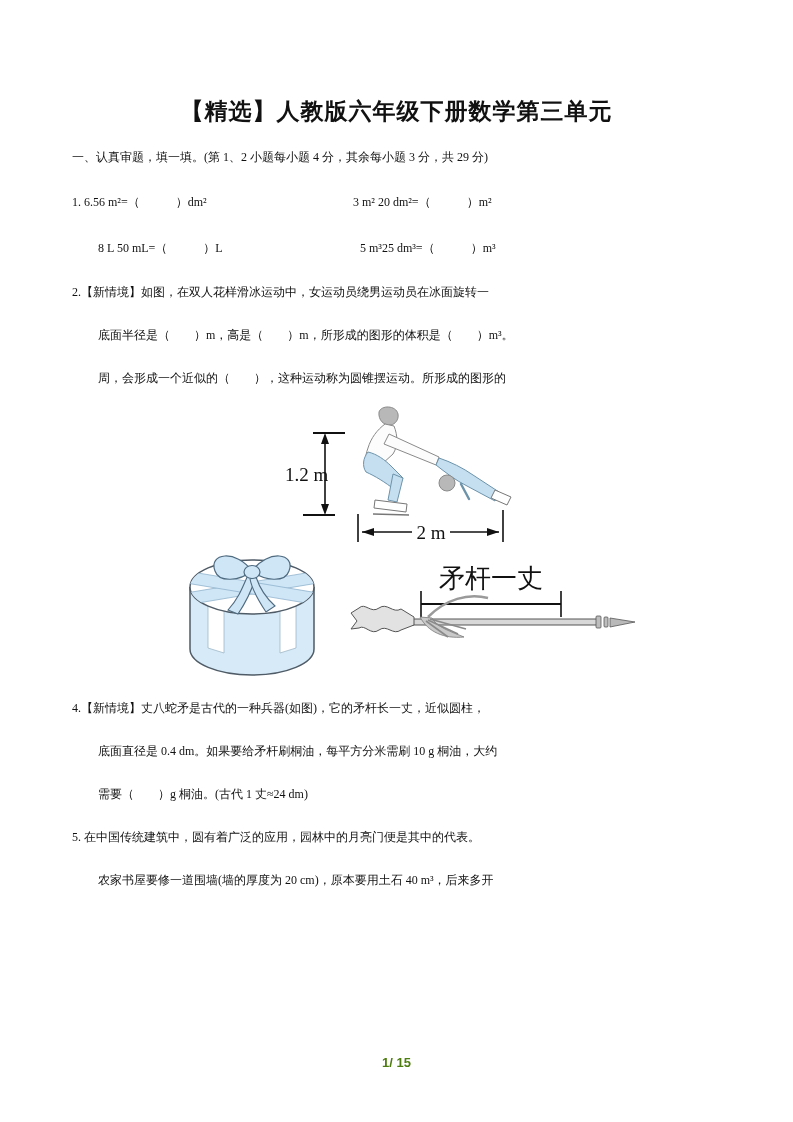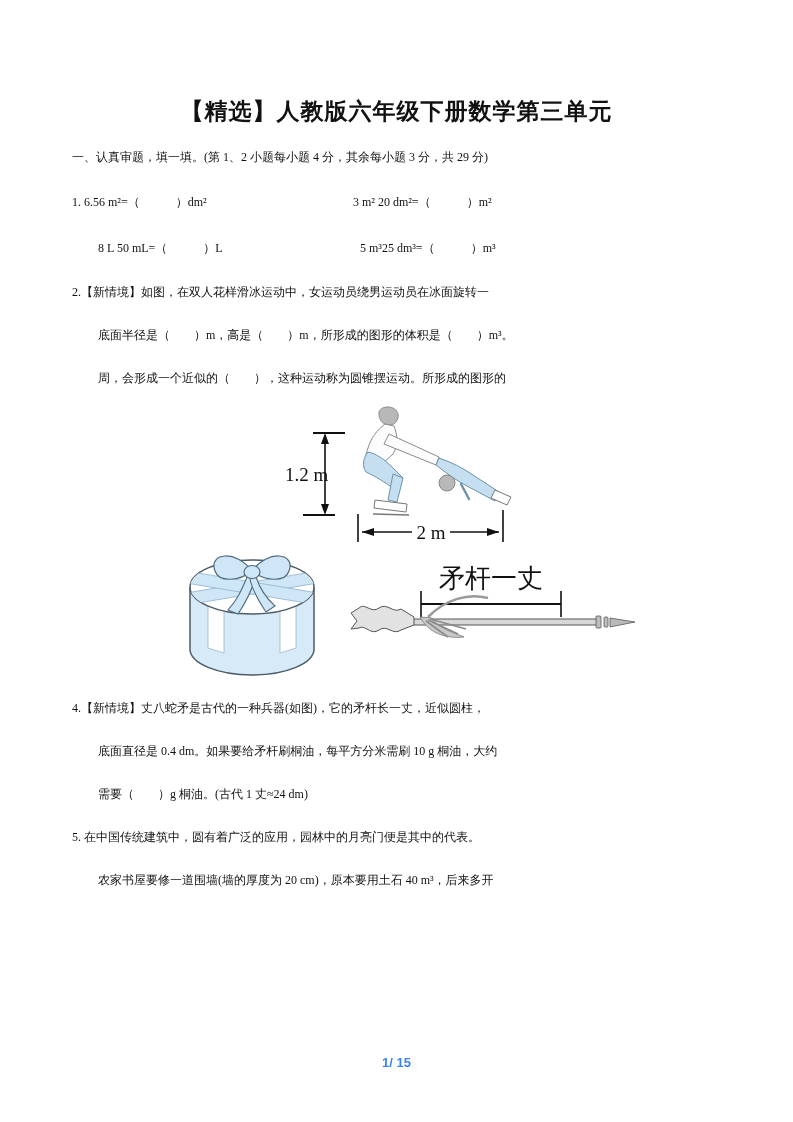--- a/index.html
+++ b/index.html
@@ -44,21 +44,21 @@
   .spear-wrap{margin-bottom:6px;}
   .dim-text{font-family:"Liberation Serif","DejaVu Serif",serif;font-size:19px;fill:#111;}
   .bracket-text{font-family:"Liberation Serif","DejaVu Serif",serif;font-size:26px;fill:#111;}
   .footer{
     position:absolute;
     left:0;right:0;bottom:52px;
     text-align:center;
     font-family:"Liberation Sans","DejaVu Sans",sans-serif;
     font-weight:700;
     font-size:13px;
-    color:#3b82f6;
+    color:#4d7c0f;
   }
 </style>
 </head>
 <body>
 
 <div class="page">
 
   <div class="title-line">【精选】人教版六年级下册数学第三单元</div>
 
   <div class="body-line">一、认真审题，填一填。(第 1、2 小题每小题 4 分，其余每小题 3 分，共 29 分)</div>

